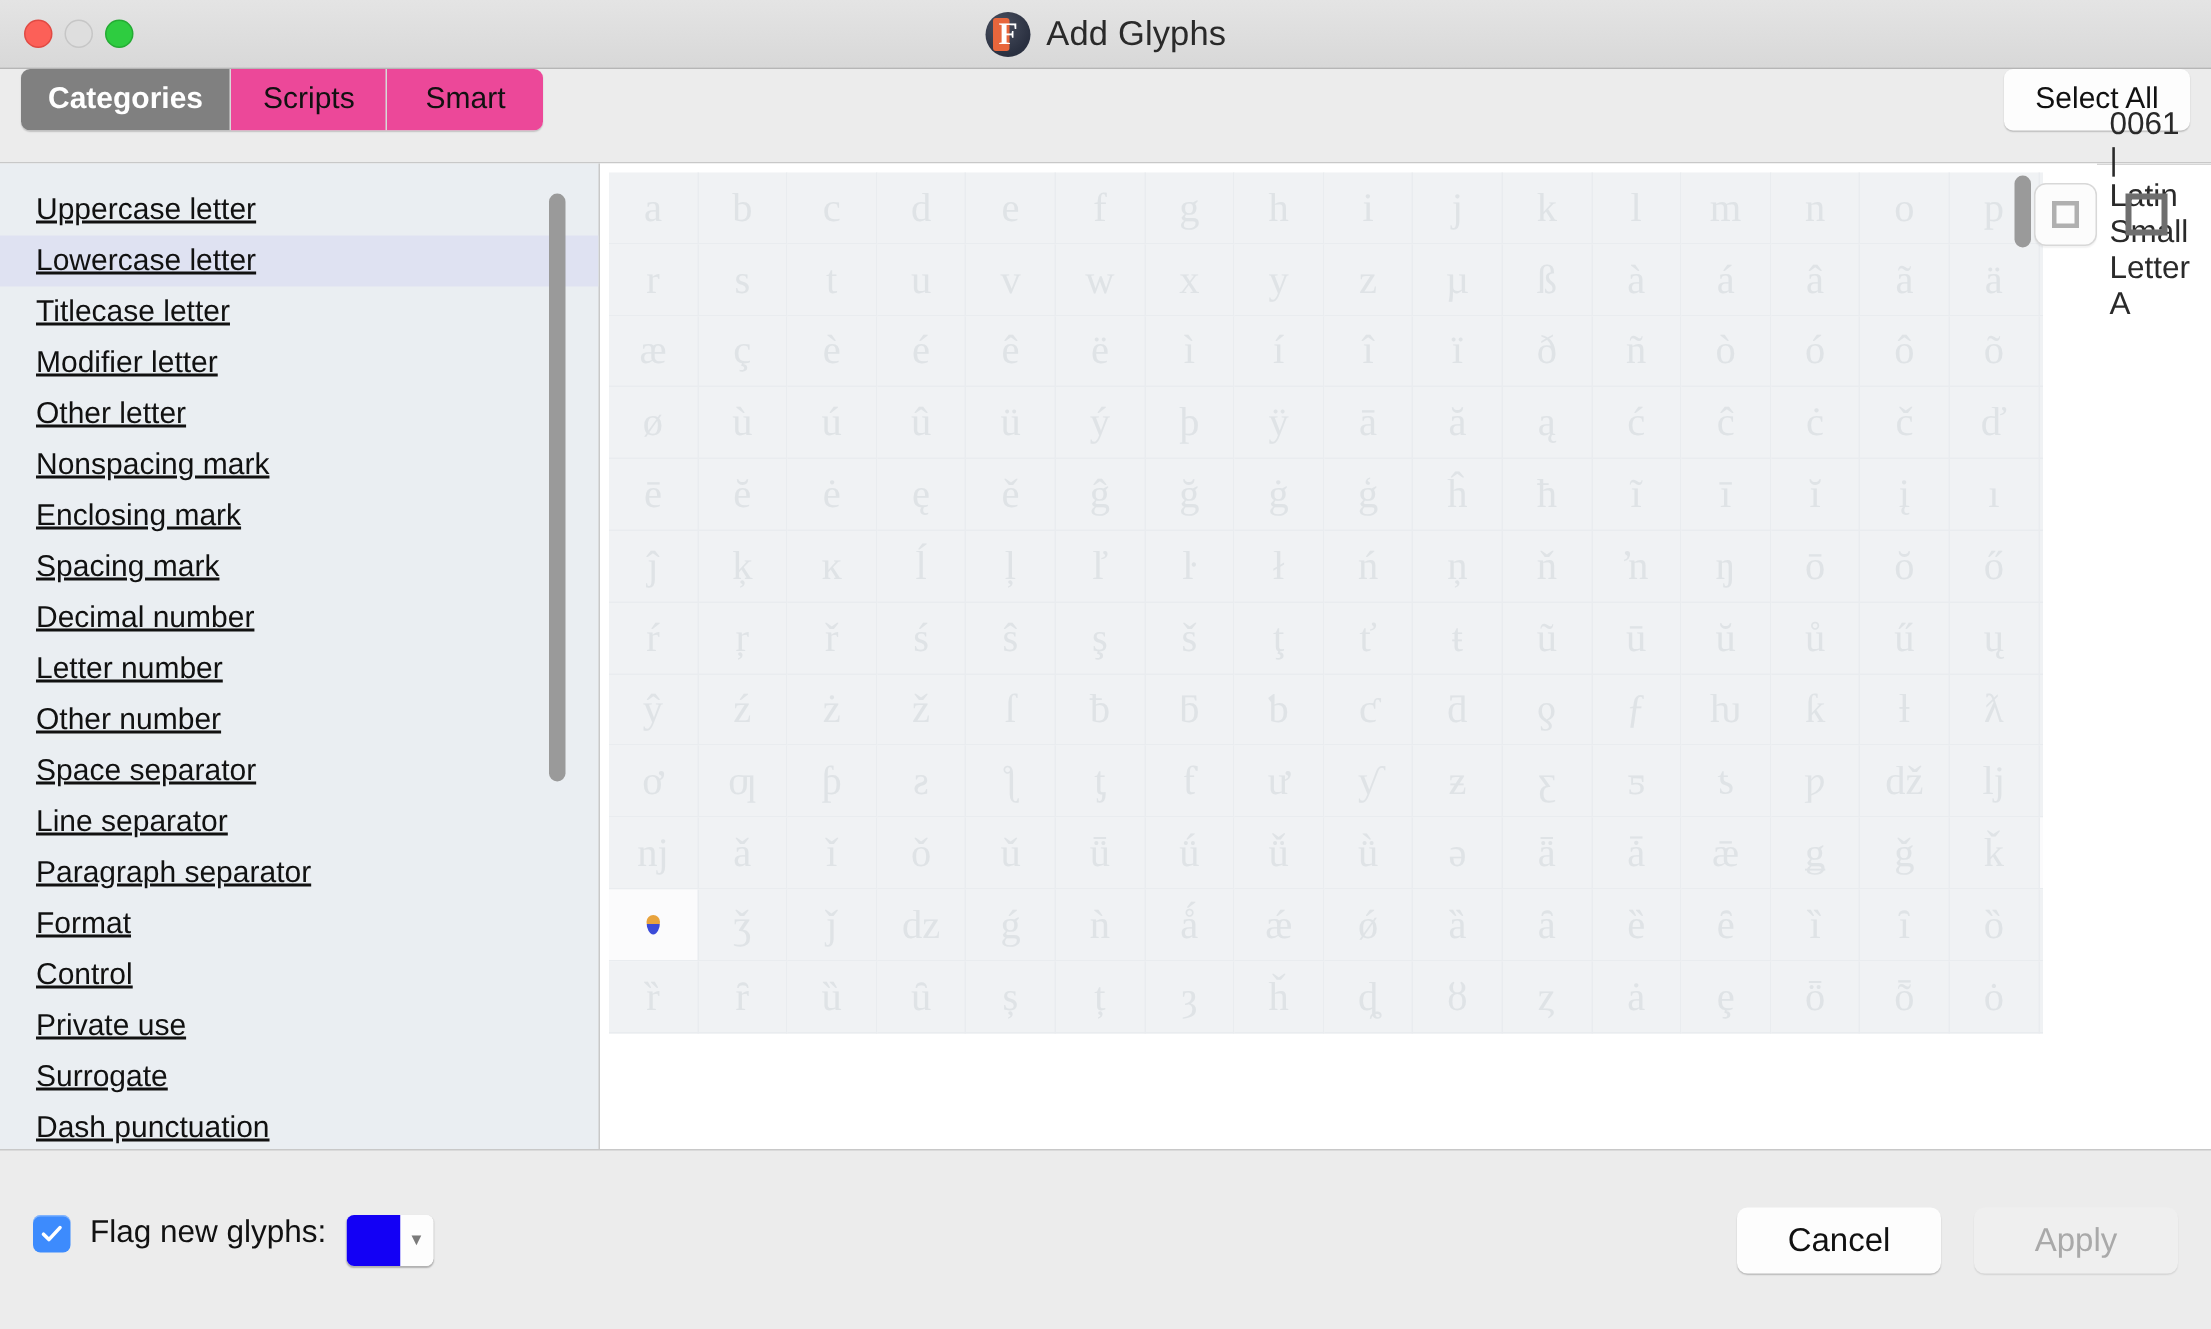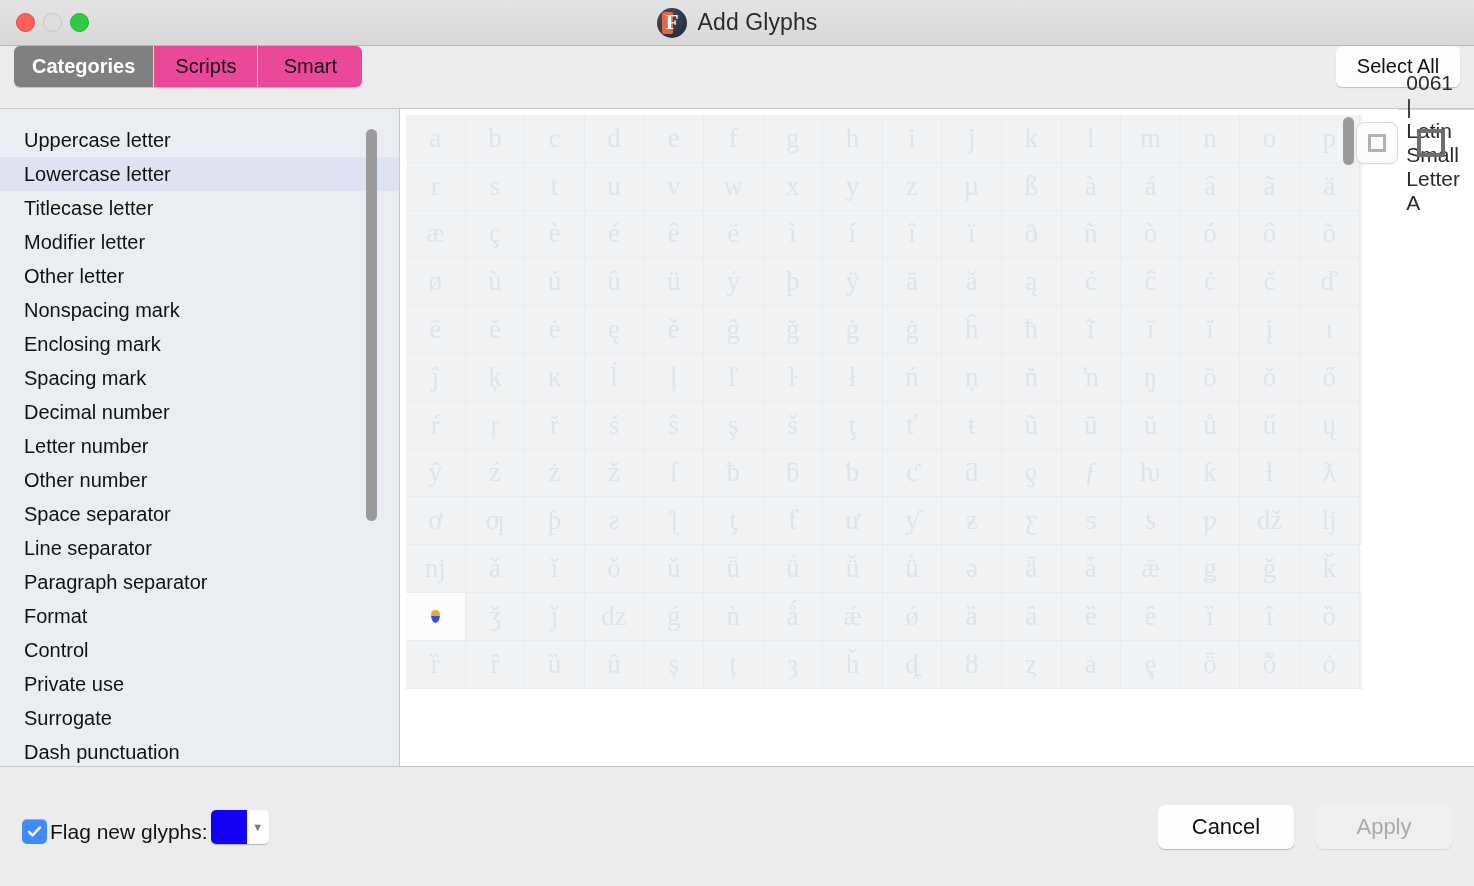--- a/index.html
+++ b/index.html
@@ -158,20 +158,21 @@
   .cat-list { padding-top: 14px; }
   .cat-item {
     height: 34px;
     display: flex;
     align-items: center;
     padding-left: 24px;
     font-size: 20px;
     color: #111;
     cursor: default;
     white-space: nowrap;
+    text-decoration: underline;
   }
   .cat-item.selected { background: #dfe2f2; }
   .sidebar-scrollbar {
     position: absolute;
     right: 22px;
     top: 18px;
     width: 11px;
     height: 623px;
     border-radius: 6px;
   }
@@ -298,22 +299,22 @@
     height: 120px;
     background: #ececec;
     border-top: 1px solid #c8c8c8;
     display: flex;
     align-items: center;
     padding: 0 22px;
     position: relative;
   }
   .flag-group {
     display: flex;
-    align-items: flex-end;
-    gap: 3px;
+    align-items: flex-start;
+    gap: 13px;
   }
   .checkbox {
     width: 25px; height: 25px;
     border-radius: 5px;
     background: #3d8bfd;
     display: flex;
     align-items: center;
     justify-content: center;
     cursor: default;
     box-shadow: inset 0 1px 0 rgba(255,255,255,0.35);

